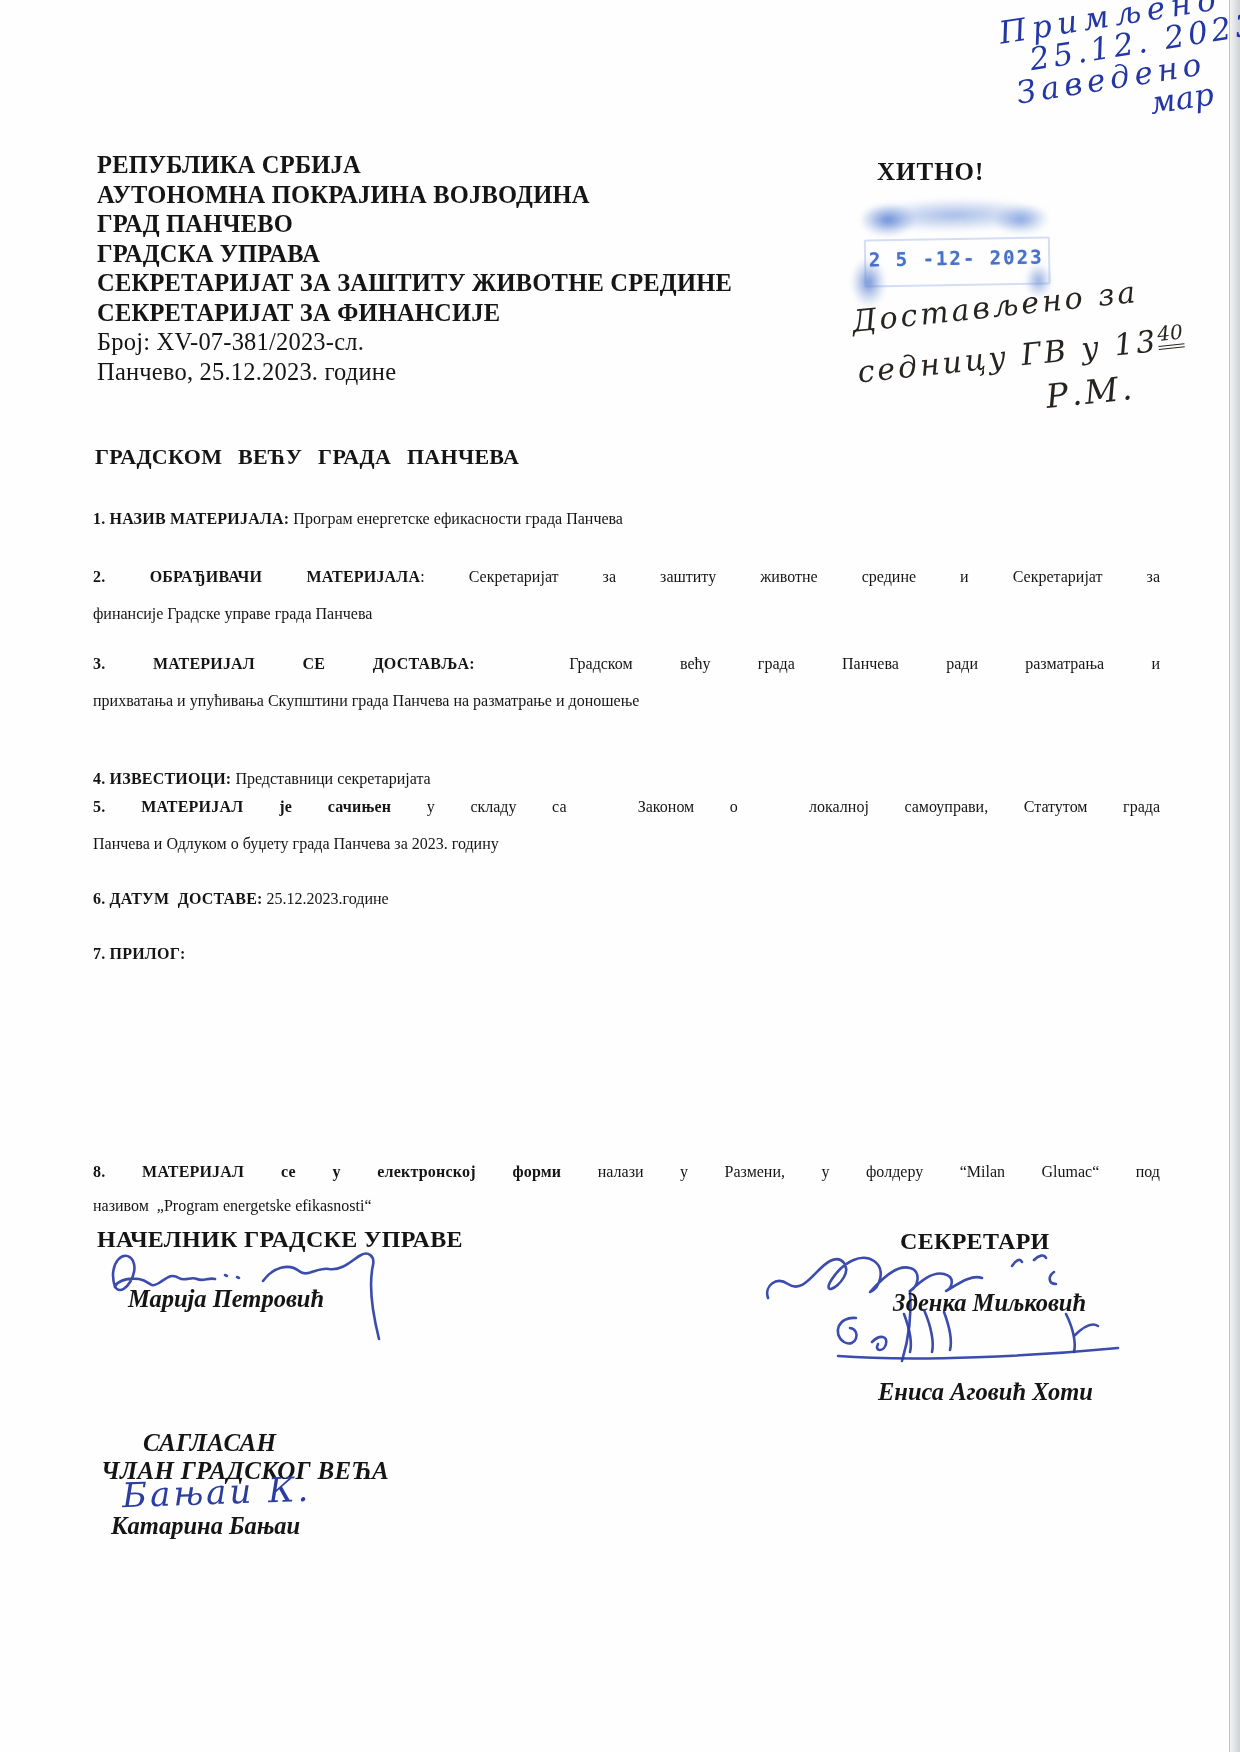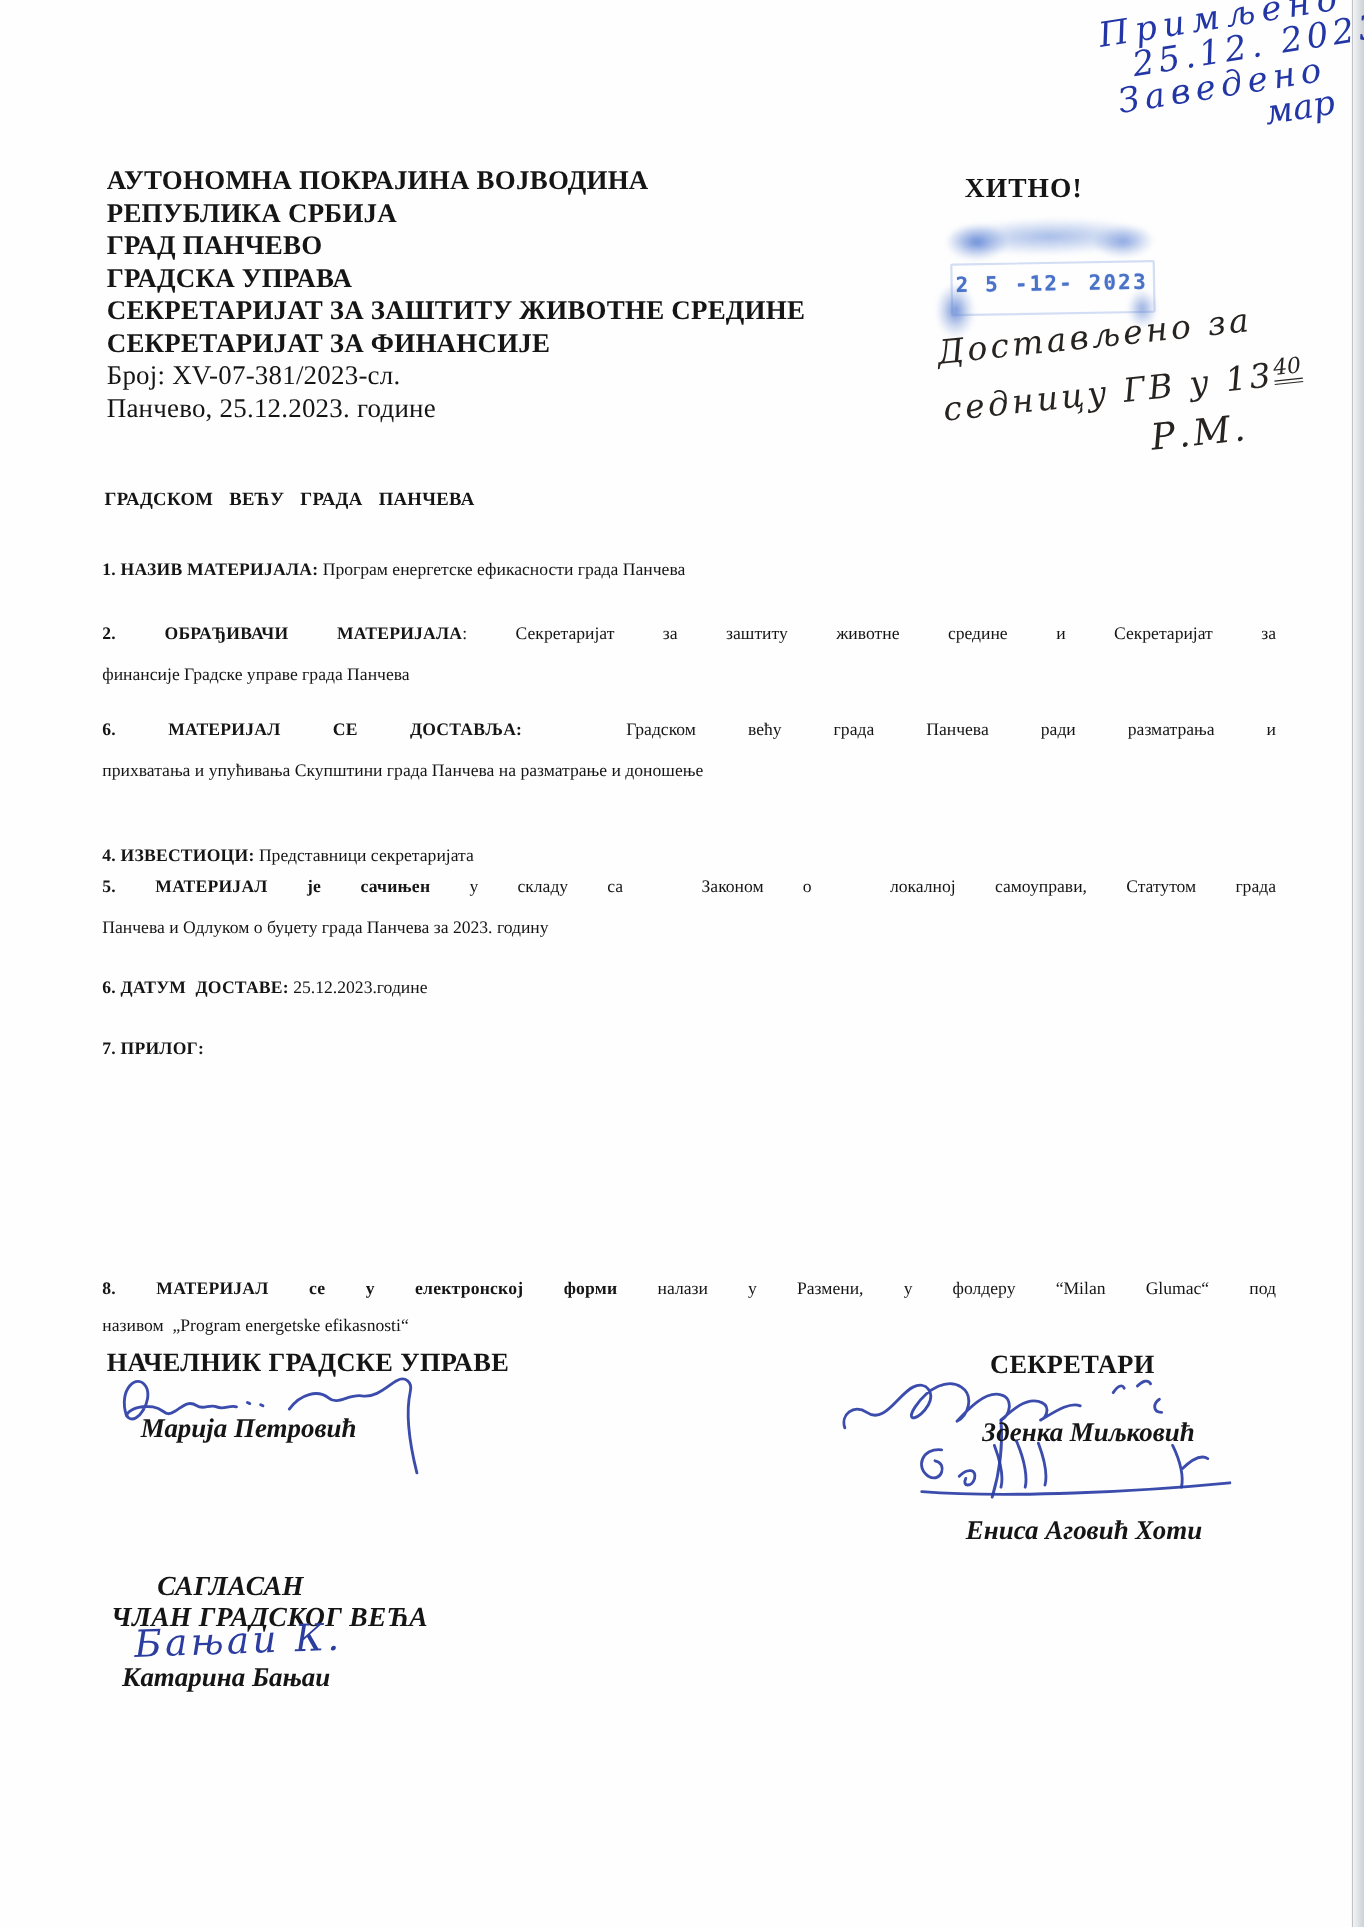--- a/index.html
+++ b/index.html
@@ -24,21 +24,21 @@
     letter-spacing:0.2px;
   }
   .header-block .hline{font-weight:bold;}
   .header-block .hreg{font-weight:normal;}
   .urgent{
     position:absolute;left:877px;top:158px;
     font-weight:bold;font-size:25px;letter-spacing:1px;
   }
   .addressee{
     position:absolute;left:95px;top:444px;
-    font-weight:bold;font-size:17px;word-spacing:10px;letter-spacing:0.3px;
+    font-weight:bold;font-size:22px;word-spacing:10px;letter-spacing:0.3px;
   }
   
   .para{
     position:absolute;left:93px;width:1067px;
     font-size:16px;line-height:37px;
   }
   .para b{letter-spacing:0.2px;}
   .jline{text-align:justify;text-align-last:justify;}
   .lline{text-align:left;}
   .p1{top:500px;}
@@ -132,22 +132,22 @@
   <div class="edge-strip"></div>
 
   <div class="hw-top">
     <div class="l1">Примљено</div>
     <div class="l2">25.12. 2023</div>
     <div class="l3">Заведено</div>
     <div class="l4">мар</div>
   </div>
 
   <div class="header-block">
+    <div class="hline">РЕПУБЛИКА СРБИЈА</div>
     <div class="hline">АУТОНОМНА ПОКРАЈИНА ВОЈВОДИНА</div>
-    <div class="hline">РЕПУБЛИКА СРБИЈА</div>
     <div class="hline">ГРАД ПАНЧЕВО</div>
     <div class="hline">ГРАДСКА УПРАВА</div>
     <div class="hline">СЕКРЕТАРИЈАТ ЗА ЗАШТИТУ ЖИВОТНЕ СРЕДИНЕ</div>
     <div class="hline">СЕКРЕТАРИЈАТ ЗА ФИНАНСИЈЕ</div>
     <div class="hreg">Број: XV-07-381/2023-сл.</div>
     <div class="hreg">Панчево, 25.12.2023. године</div>
   </div>
 
   <div class="urgent">ХИТНО!</div>
 
@@ -172,21 +172,21 @@
   <div class="para p1">
     <div class="lline"><b>1. НАЗИВ МАТЕРИЈАЛА:</b><span> Програм енергетске ефикасности града Панчева</span></div>
   </div>
 
   <div class="para p2">
     <div class="jline"><b>2. ОБРАЂИВАЧИ МАТЕРИЈАЛА</b><span>: Секретаријат за заштиту животне средине и Секретаријат за</span></div>
     <div class="lline">финансије Градске управе града Панчева</div>
   </div>
 
   <div class="para p3">
-    <div class="jline"><b>6. МАТЕРИЈАЛ СЕ ДОСТАВЉА:</b><span>&nbsp; Градском већу града Панчева ради разматрања и</span></div>
+    <div class="jline"><b>3. МАТЕРИЈАЛ СЕ ДОСТАВЉА:</b><span>&nbsp; Градском већу града Панчева ради разматрања и</span></div>
     <div class="lline">прихватања и упућивања Скупштини града Панчева на разматрање и доношење</div>
   </div>
 
   <div class="para p4">
     <div class="lline"><b>4. ИЗВЕСТИОЦИ:</b><span> Представници секретаријата</span></div>
   </div>
 
   <div class="para p5">
     <div class="jline"><b>5. МАТЕРИЈАЛ је сачињен</b><span> у складу са&nbsp; Законом о&nbsp; локалној самоуправи, Статутом града</span></div>
     <div class="lline">Панчева и Одлуком о буџету града Панчева за 2023. годину</div>

